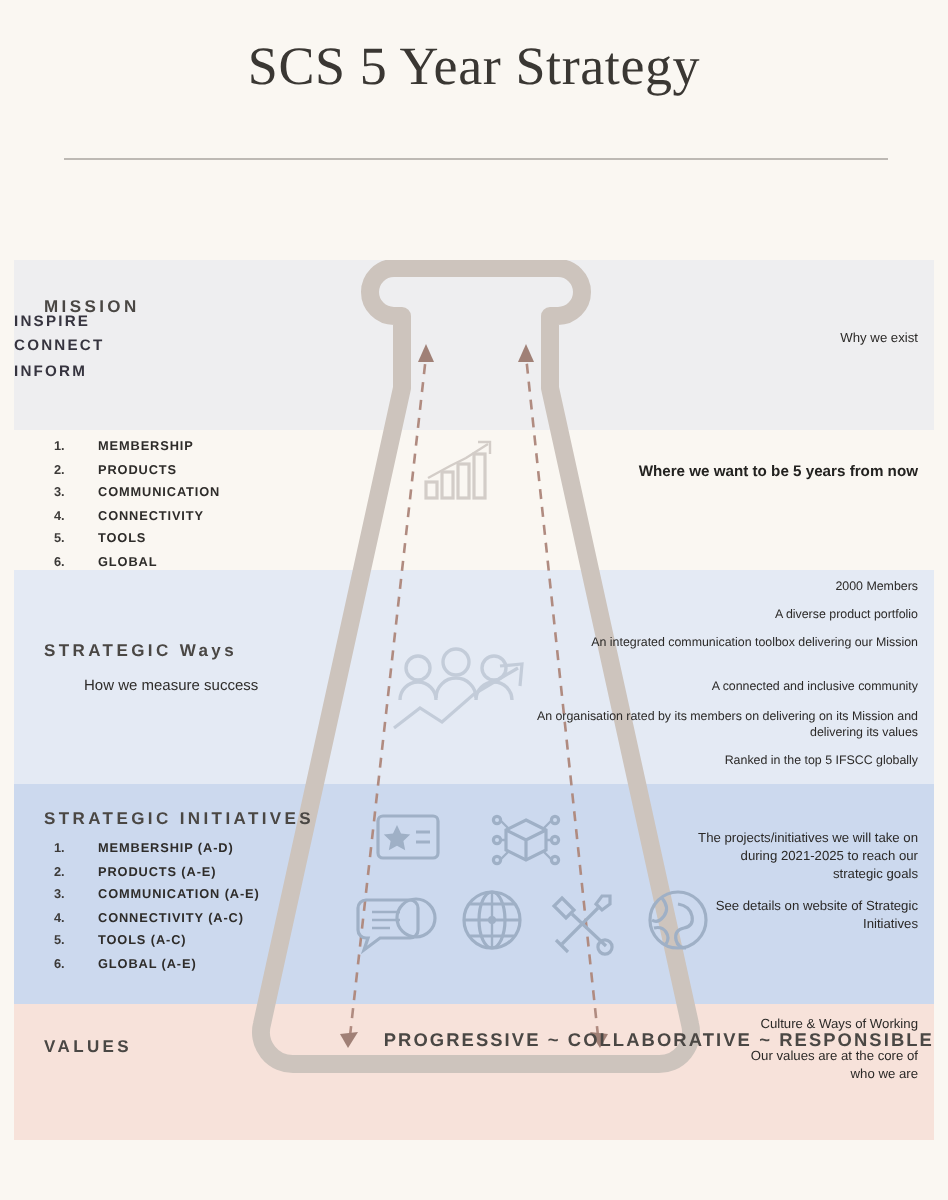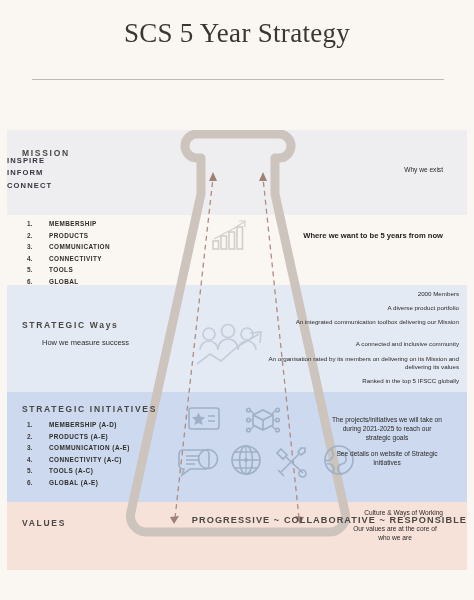--- a/index.html
+++ b/index.html
@@ -52,21 +52,21 @@
   .num-idx {
     width: 22px; font-size: 6.4px; font-weight: bold; color: #3c3a38;
   }
   .num-txt {
     font-size: 6.4px; font-weight: bold; letter-spacing: .45px; color: #2e2c2a;
     white-space: nowrap;
   }
 
   
   .right-note {
-    position: absolute; right: 30px; text-align: center;
+    position: absolute; right: 14px; text-align: right;
     font-size: 6.6px; color: #2b2927; line-height: 1.34;
   }
   .right-note.bold-ish { font-size: 7.6px; font-weight: bold; color: #232220; }
 
   .kpi-item {
     position: absolute; right: 14px; text-align: right;
     font-size: 6.2px; color: #2b2927; line-height: 1.35;
   }
 
   
@@ -200,22 +200,22 @@
         <path d="M 6 3 q 4 5 1 9 q -3 4 -6 2"></path>
         <path d="M 14 6 q 6 1 7 6 q 1 5 -4 6 q -5 1 -4 6 q 1 4 5 4"></path>
         <path d="M 2 18 q 4 -1 6 2 q 2 3 0 6"></path>
       </g>
     </g>
   </svg>
 
   <div class="sec-label" style="left:22px; top:148px;">MISSION</div>
   <div class="mission-words" style="left:7px; top:155px;">
     <div>INSPIRE</div>
+    <div>CONNECT</div>
     <div>INFORM</div>
-    <div>CONNECT</div>
   </div>
   <div class="right-note" style="top:166px;">Why we exist</div>
 
   <div class="num-list" style="left:27px; top:220px;">
     <div class="num-row">
       <span class="num-idx">1.</span>
       <span class="num-txt">MEMBERSHIP</span>
     </div>
     <div class="num-row">
       <span class="num-idx">2.</span>

